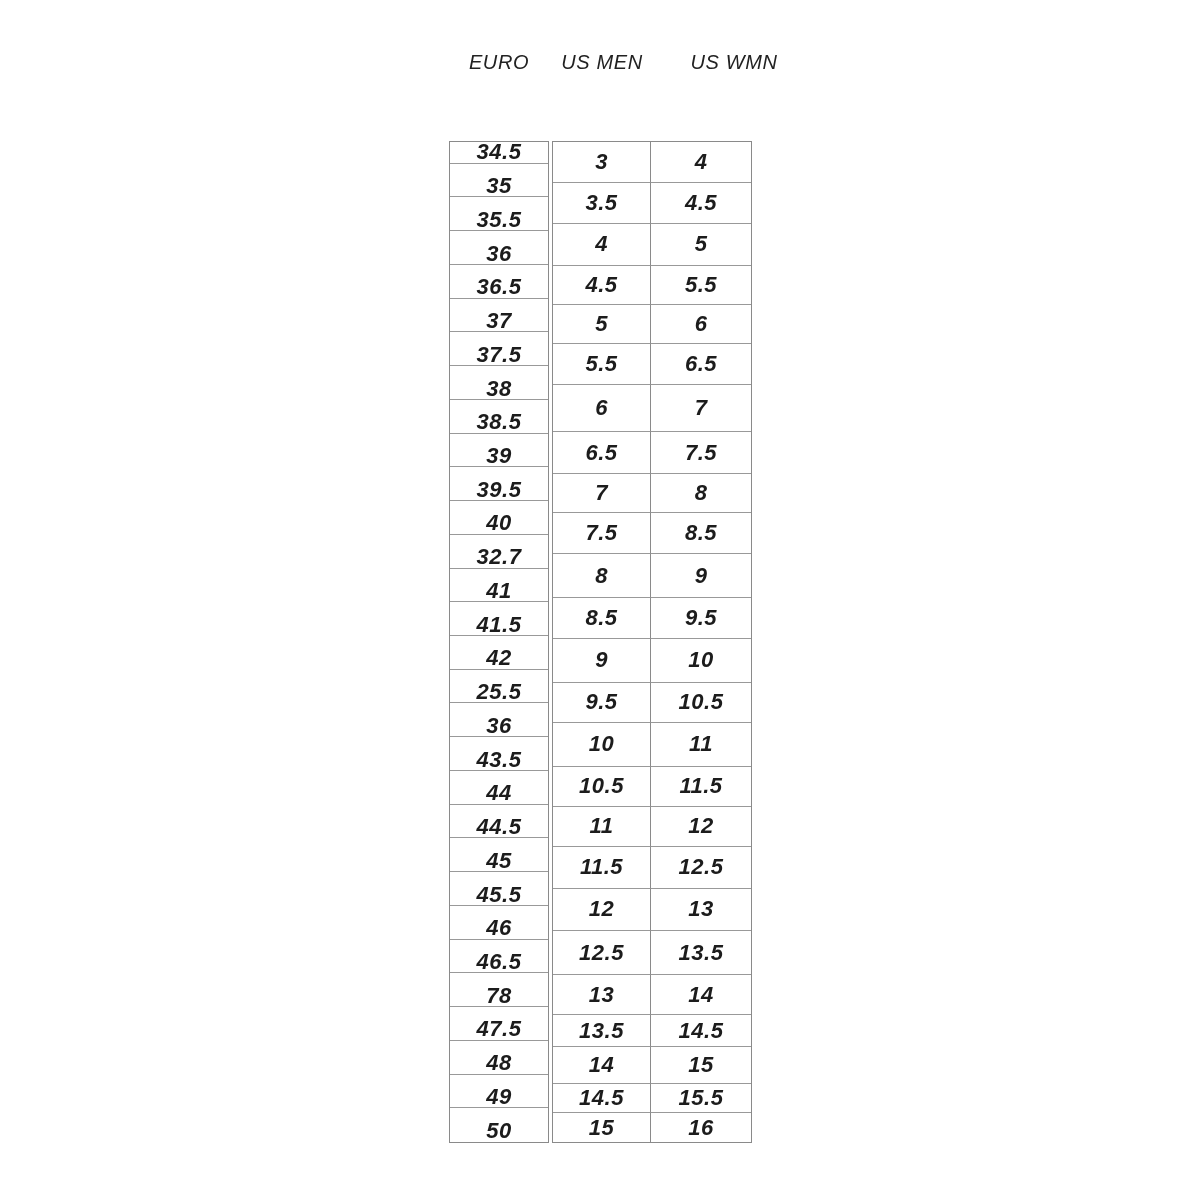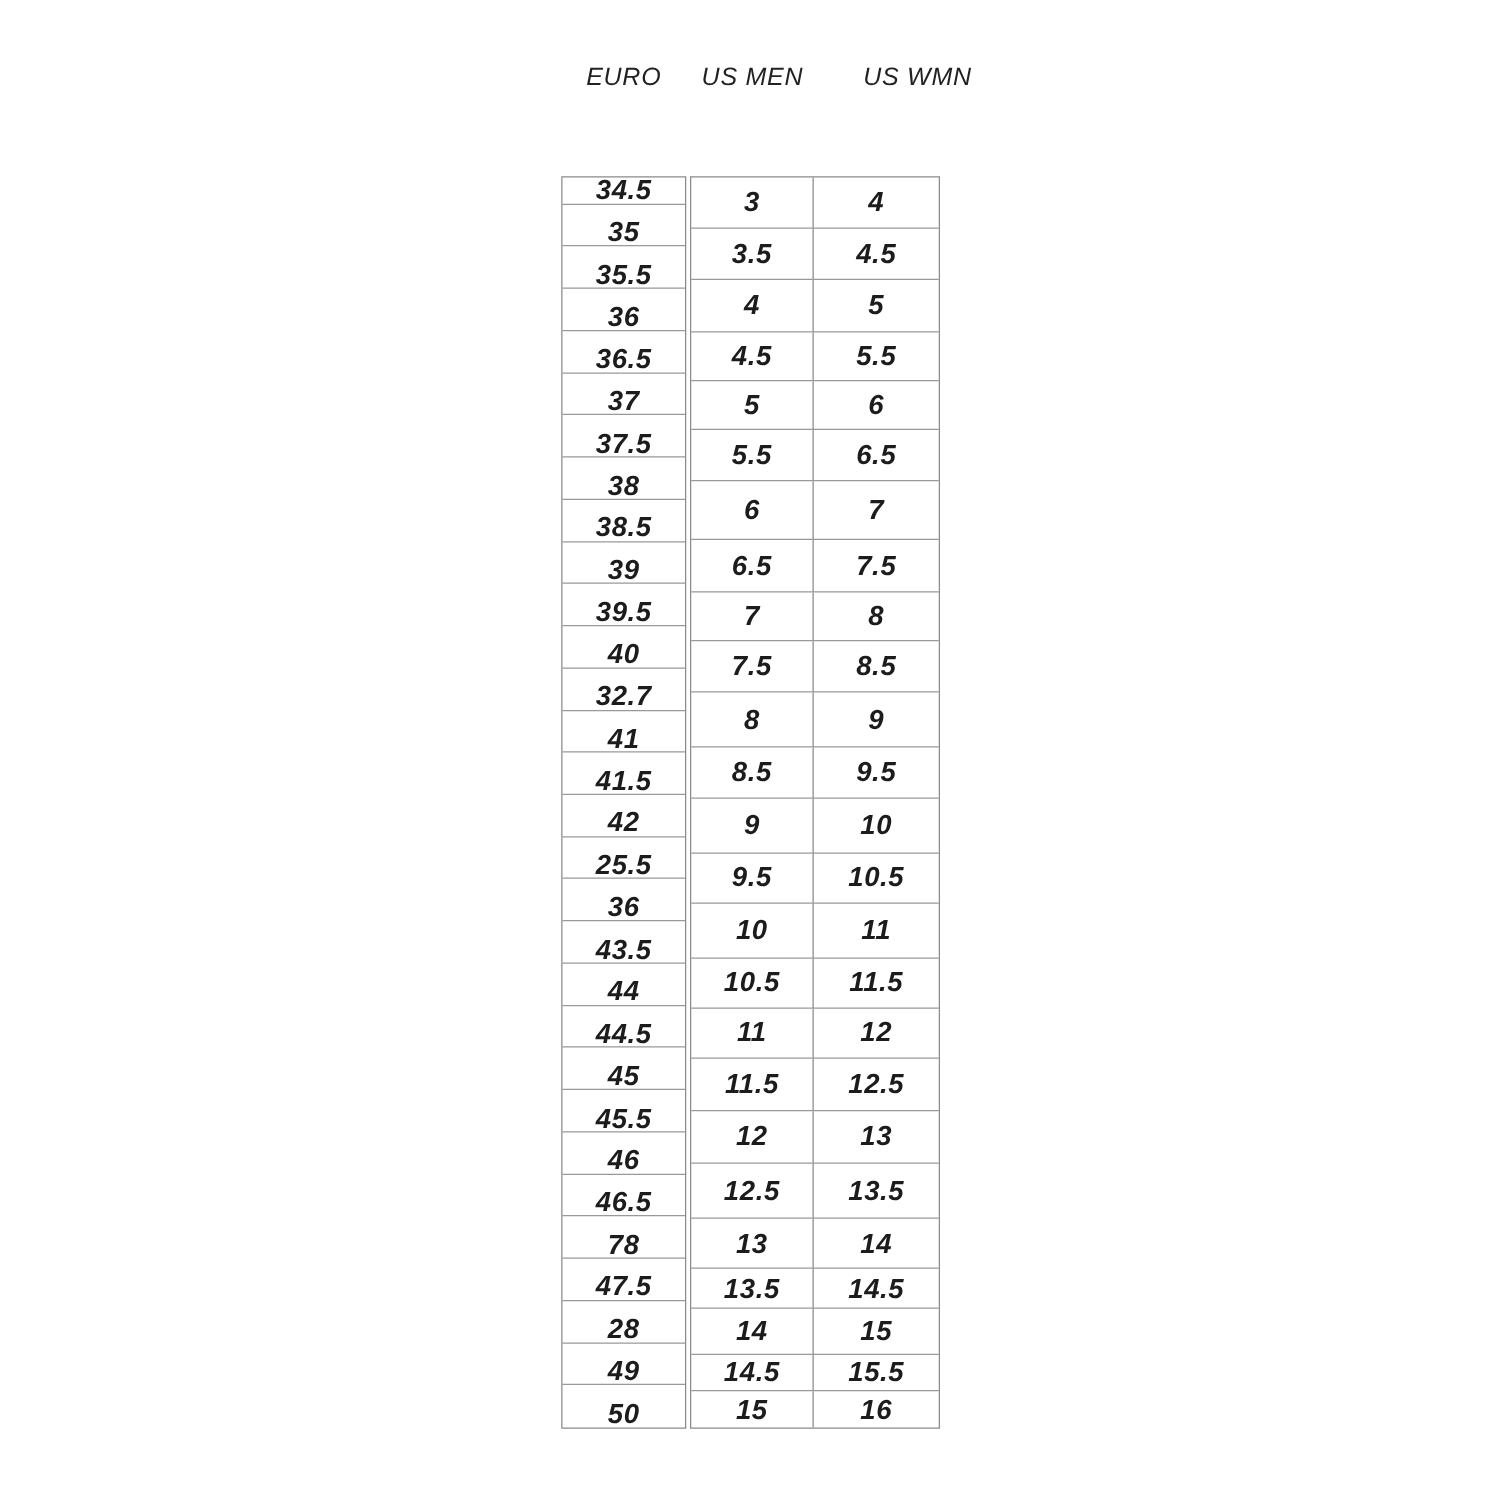--- a/index.html
+++ b/index.html
@@ -104,21 +104,21 @@
       <div class="cell euro-cell">36</div>
       <div class="cell euro-cell">43.5</div>
       <div class="cell euro-cell">44</div>
       <div class="cell euro-cell">44.5</div>
       <div class="cell euro-cell">45</div>
       <div class="cell euro-cell">45.5</div>
       <div class="cell euro-cell">46</div>
       <div class="cell euro-cell">46.5</div>
       <div class="cell euro-cell">78</div>
       <div class="cell euro-cell">47.5</div>
-      <div class="cell euro-cell">28</div>
+      <div class="cell euro-cell">48</div>
       <div class="cell euro-cell">49</div>
       <div class="cell euro-cell">50</div>
     </div>
 
   <div class="us-table">
 
   <div class="us-row">
       <div class="cell us-men-cell">3</div>
       <div class="cell us-wmn-cell">4</div>
     </div>

